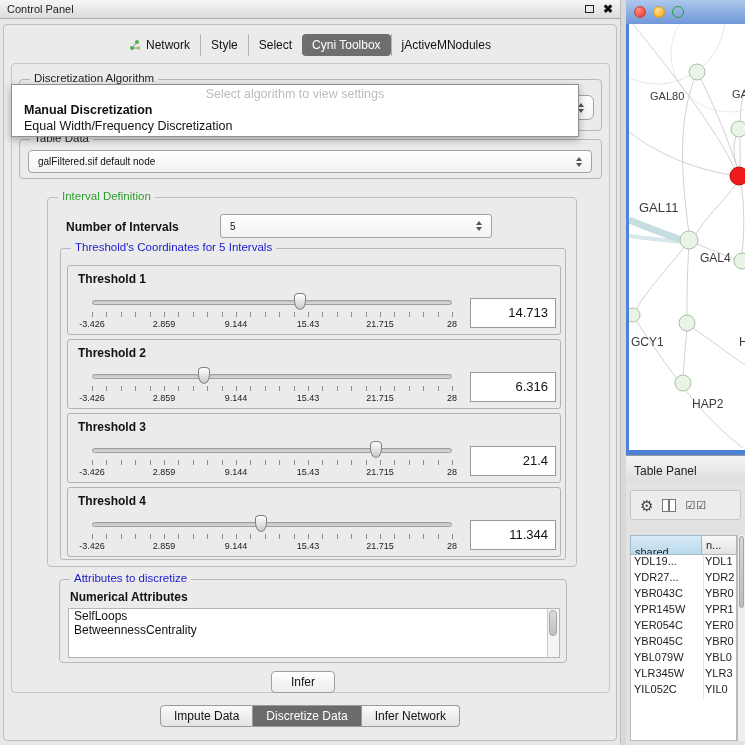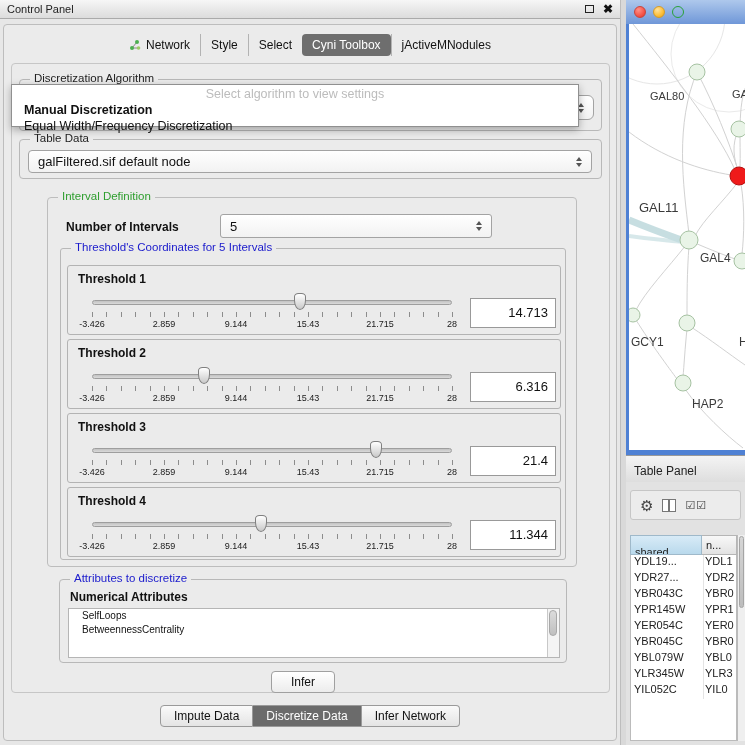--- a/index.html
+++ b/index.html
@@ -20,31 +20,31 @@
   .tab{display:flex;align-items:center;gap:5px;padding:4px 10px;font-size:12px;color:#111;border-left:1px solid #b3b3b3;}
   .tab:first-child{border-left:none;}
   .tab.selected{background:#6e6e6e;color:#fff;border-radius:4px;border-left:none;}
 
   .content-box{position:absolute;left:7px;top:38px;width:599px;height:630px;border:1px solid #c6c6c6;border-radius:4px;pointer-events:none;}
 
   .grp-label{position:absolute;top:-8px;left:10px;background:#ebebeb;padding:0 4px;font-size:11.5px;color:#222;white-space:nowrap;}
   .grp-label.green{color:#2e9e2e;}
   .grp-label.blue{color:#1a1acc;}
 
-  .combo{background:linear-gradient(#ffffff,#f2f2f2);border:1px solid #a3a3a3;border-radius:4px;font-size:13px;display:flex;align-items:center;padding:0 9px;color:#111;}
+  .combo{background:linear-gradient(#ffffff,#f2f2f2);border:1px solid #a3a3a3;border-radius:4px;font-size:10px;display:flex;align-items:center;padding:0 9px;color:#111;}
   .stepper{margin-left:auto;display:flex;flex-direction:column;gap:2px;align-items:center;}
   .arr-up{width:0;height:0;border-left:3.5px solid transparent;border-right:3.5px solid transparent;border-bottom:4px solid #555;}
   .arr-dn{width:0;height:0;border-left:3.5px solid transparent;border-right:3.5px solid transparent;border-top:4px solid #555;}
 
   
   .dc-group{position:absolute;left:15px;top:54px;width:583px;height:52px;border:1px solid #b8b8b8;border-radius:4px;}
   .dc-combo{position:absolute;left:8px;top:15px;right:7px;height:25px;border-radius:6px;}
 
   
-  .popup{position:absolute;left:7px;top:59px;width:568px;height:43px;background:#fff;border:1px solid #909090;box-shadow:0 3px 8px rgba(0,0,0,.3);z-index:40;}
+  .popup{position:absolute;left:7px;top:59px;width:568px;height:53px;background:#fff;border:1px solid #909090;box-shadow:0 3px 8px rgba(0,0,0,.3);z-index:40;}
   .popup-placeholder{text-align:center;color:#bcbcbc;font-size:12.5px;padding-top:2px;height:17px;}
   .popup-opt{font-size:12.5px;padding:1px 12px;color:#111;height:16px;line-height:15px;}
   .popup-opt.bold{font-weight:bold;}
 
   
   .td-group{position:absolute;left:15px;top:114px;width:583px;height:40px;border:1px solid #b8b8b8;border-radius:4px;padding-left:40px;}
   .td-combo{position:absolute;left:8px;top:10px;right:9px;height:23px;}
 
   
   .int-group{position:absolute;left:43px;top:172px;width:530px;height:370px;border:1px solid #bdbdbd;border-radius:4px;}
@@ -60,21 +60,21 @@
   .thumb{position:absolute;top:1px;width:12px;height:17px;margin-left:-6px;background:linear-gradient(#ffffff,#c9c9c9);border:1px solid #7f7f7f;border-radius:6px 6px 8px 8px/5px 5px 13px 13px;}
   .ticks{position:absolute;left:0;top:20px;width:361px;height:5px;background:repeating-linear-gradient(to right,#8c8c8c 0,#8c8c8c 1px,transparent 1px,transparent 14.4px);}
   .scale{position:absolute;left:0;top:27px;width:360px;height:12px;}
   .scale-num{position:absolute;transform:translateX(-50%);font-size:9px;color:#1a1a1a;white-space:nowrap;}
   .th-value{position:absolute;left:402px;top:32px;width:86px;height:30px;background:#fff;border:1px solid #999;font-size:13px;text-align:right;line-height:28px;padding-right:7px;color:#111;}
 
   
   .attr-group{position:absolute;left:55px;top:554px;width:508px;height:84px;border:1px solid #b8b8b8;border-radius:4px;}
   .attr-title{position:absolute;left:10px;top:10px;font-weight:bold;font-size:12px;color:#111;}
   .attr-list{position:absolute;left:8px;top:28px;width:492px;height:50px;background:#fff;border:1px solid #b5b5b5;overflow:hidden;}
-  .attr-item{font-size:10px;height:14px;line-height:14px;padding-left:13px;color:#111;}
+  .attr-item{font-size:12px;height:14px;line-height:14px;padding-left:5px;color:#111;}
   .attr-scroll{position:absolute;right:0;top:0;bottom:0;width:12px;background:#f4f4f4;border-left:1px solid #c8c8c8;}
   .attr-thumb{position:absolute;top:1px;left:1px;width:8px;height:26px;background:linear-gradient(#dcdcdc,#bfbfbf);border:1px solid #a8a8a8;border-radius:4px;}
 
   .apply-btn{position:absolute;left:267px;top:646px;width:64px;height:22px;background:linear-gradient(#ffffff,#ececec);border:1px solid #a0a0a0;border-radius:4px;font-size:12px;text-align:center;line-height:20px;color:#111;}
 
   .bottom-tabs{position:absolute;left:0;right:0;top:680px;display:flex;justify-content:center;}
   .seg{height:22px;line-height:21px;padding:0 13px;font-size:12px;background:linear-gradient(#fafafa,#e4e4e4);border:1px solid #9a9a9a;border-left:none;color:#111;}
   .seg:first-child{border-left:1px solid #9a9a9a;border-radius:4px 0 0 4px;}
   .seg:last-child{border-radius:0 4px 4px 0;}
   .seg.selected{background:#6b6b6b;color:#fff;}

